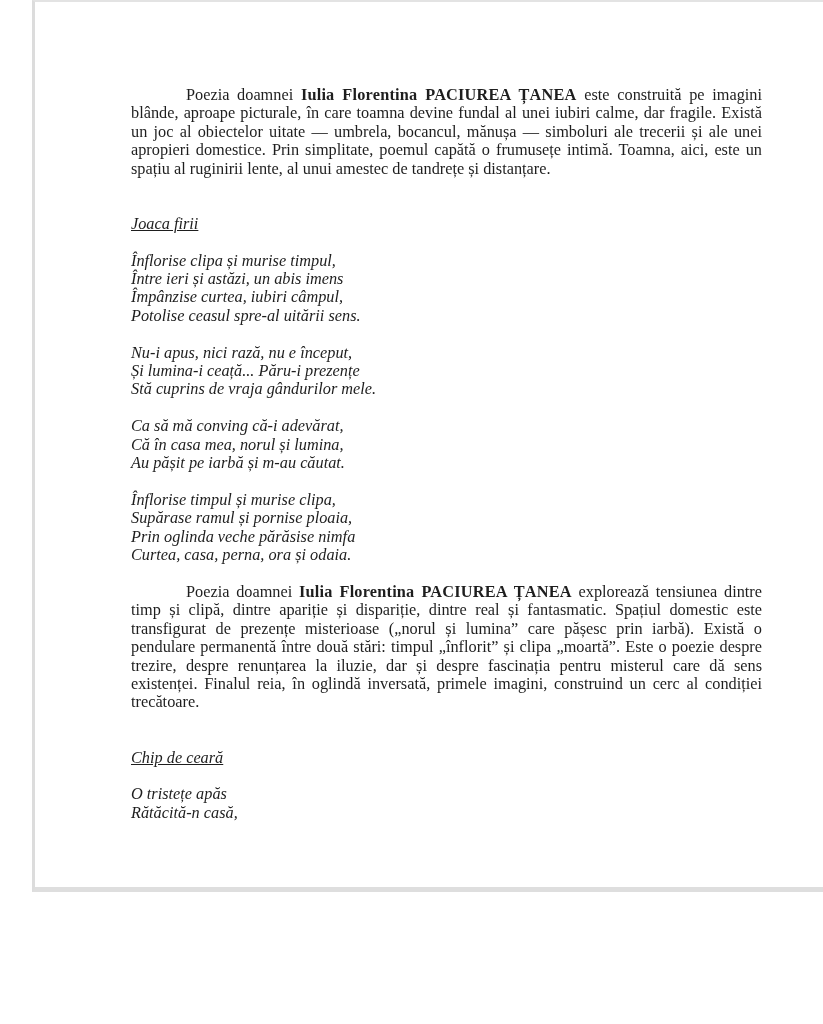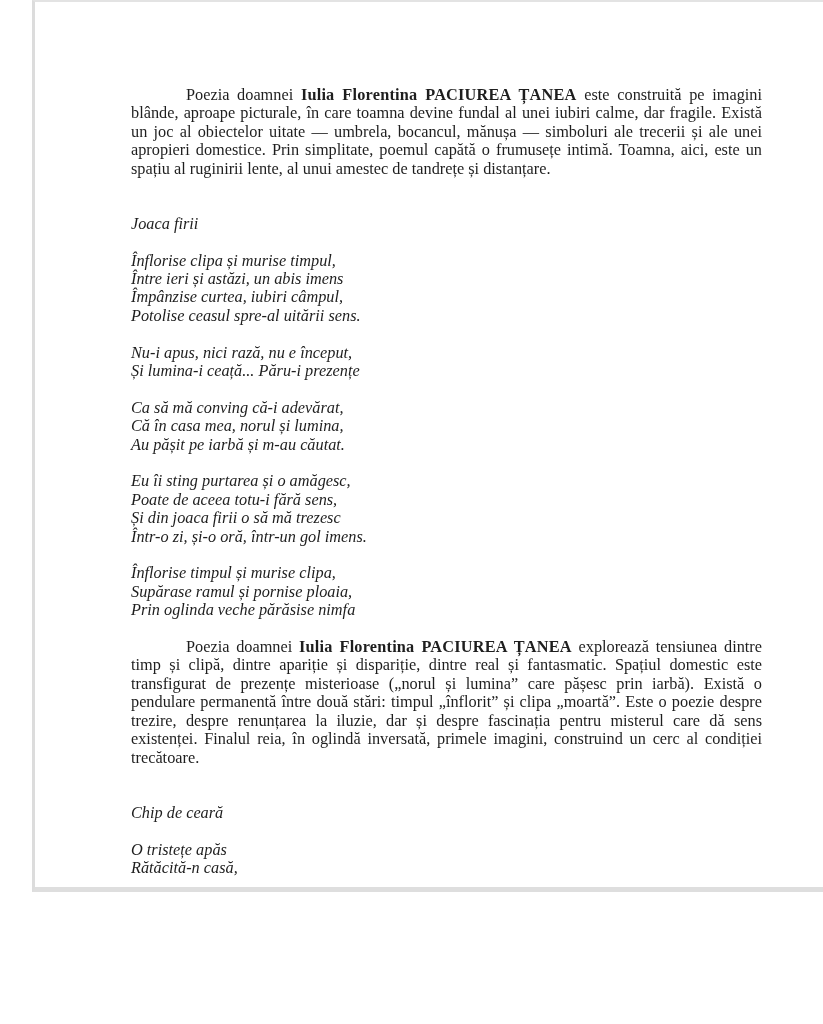--- a/index.html
+++ b/index.html
@@ -28,20 +28,21 @@
   .para {
     margin: 0;
     text-align: justify;
     text-indent: 55px;
   }
   .para b { font-weight: bold; letter-spacing: 0.2px; }
   .para-2 { margin-top: 18.4px; font-family: Liberation Serif, serif; }
   .poem-title {
     font-style: italic;
     margin-top: 36.8px;
+    text-decoration: underline;
   }
   .stanza {
     margin-top: 18.4px;
     font-style: italic;
   }
   .poem-line { white-space: pre; }
 </style>
 </head>
 <body>
 
@@ -54,36 +55,32 @@
     <div class="poem-body">
         <div class="stanza">
           <div class="poem-line">Înflorise clipa și murise timpul,</div>
           <div class="poem-line">Între ieri și astăzi, un abis imens</div>
           <div class="poem-line">Împânzise curtea, iubiri câmpul,</div>
           <div class="poem-line">Potolise ceasul spre-al uitării sens.</div>
         </div>
         <div class="stanza">
           <div class="poem-line">Nu-i apus, nici rază, nu e început,</div>
           <div class="poem-line">Și lumina-i ceață... Păru-i prezențe</div>
+          <div class="poem-line">Stă cuprins de vraja gândurilor mele.</div>
         </div>
         <div class="stanza">
           <div class="poem-line">Ca să mă conving că-i adevărat,</div>
           <div class="poem-line">Că în casa mea, norul și lumina,</div>
           <div class="poem-line">Au pășit pe iarbă și m-au căutat.</div>
         </div>
         <div class="stanza">
-          <div class="poem-line">Eu îi sting purtarea și o amăgesc,</div>
-          <div class="poem-line">Poate de aceea totu-i fără sens,</div>
-          <div class="poem-line">Și din joaca firii o să mă trezesc</div>
-          <div class="poem-line">Într-o zi, și-o oră, într-un gol imens.</div>
-        </div>
-        <div class="stanza">
           <div class="poem-line">Înflorise timpul și murise clipa,</div>
           <div class="poem-line">Supărase ramul și pornise ploaia,</div>
           <div class="poem-line">Prin oglinda veche părăsise nimfa</div>
+          <div class="poem-line">Curtea, casa, perna, ora și odaia.</div>
         </div>
       </div>
   </div>
 
   <p class="para para-2"><span>Poezia doamnei </span><b>Iulia Florentina PACIUREA ȚANEA</b><span> explorează tensiunea dintre timp și clipă, dintre apariție și dispariție, dintre real și fantasmatic. Spațiul domestic este transfigurat de prezențe misterioase („norul și lumina” care pășesc prin iarbă). Există o pendulare permanentă între două stări: timpul „înflorit” și clipa „moartă”. Este o poezie despre trezire, despre renunțarea la iluzie, dar și despre fascinația pentru misterul care dă sens existenței. Finalul reia, în oglindă inversată, primele imagini, construind un cerc al condiției trecătoare.</span></p>
 
   <div class="poem">
     <div class="poem-title">Chip de ceară</div>
     <div class="poem-body">
         <div class="stanza">

